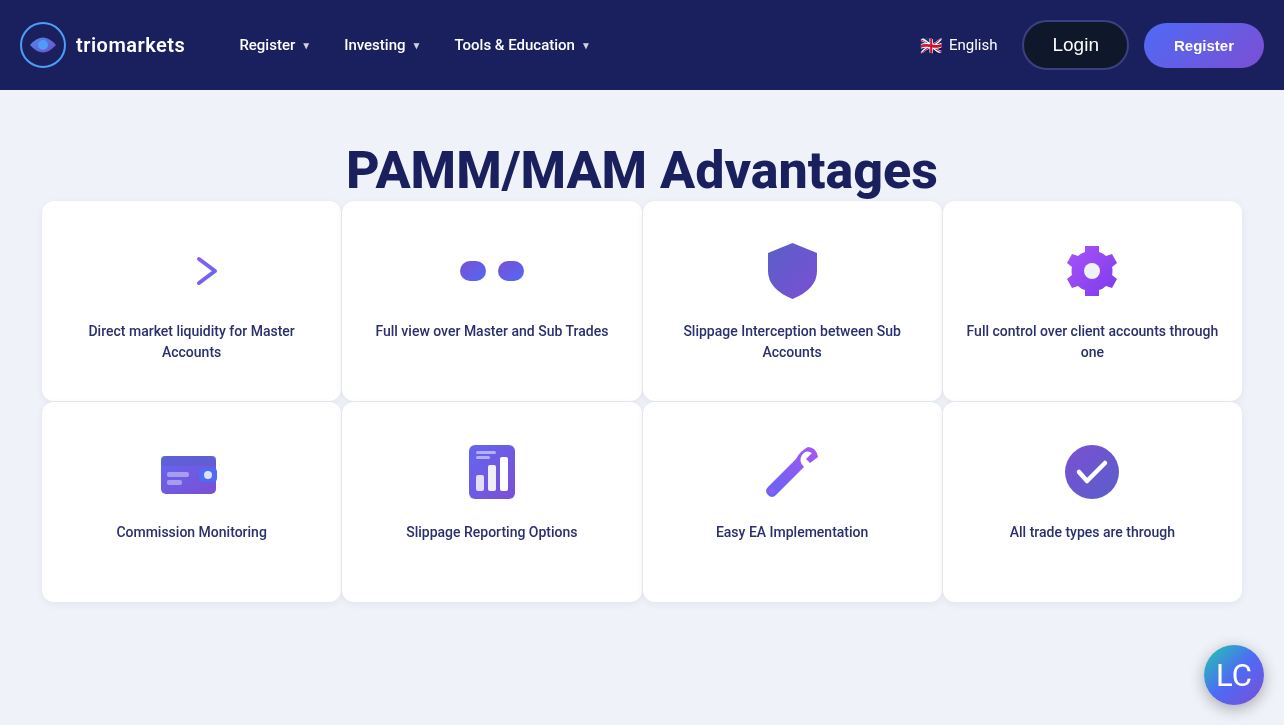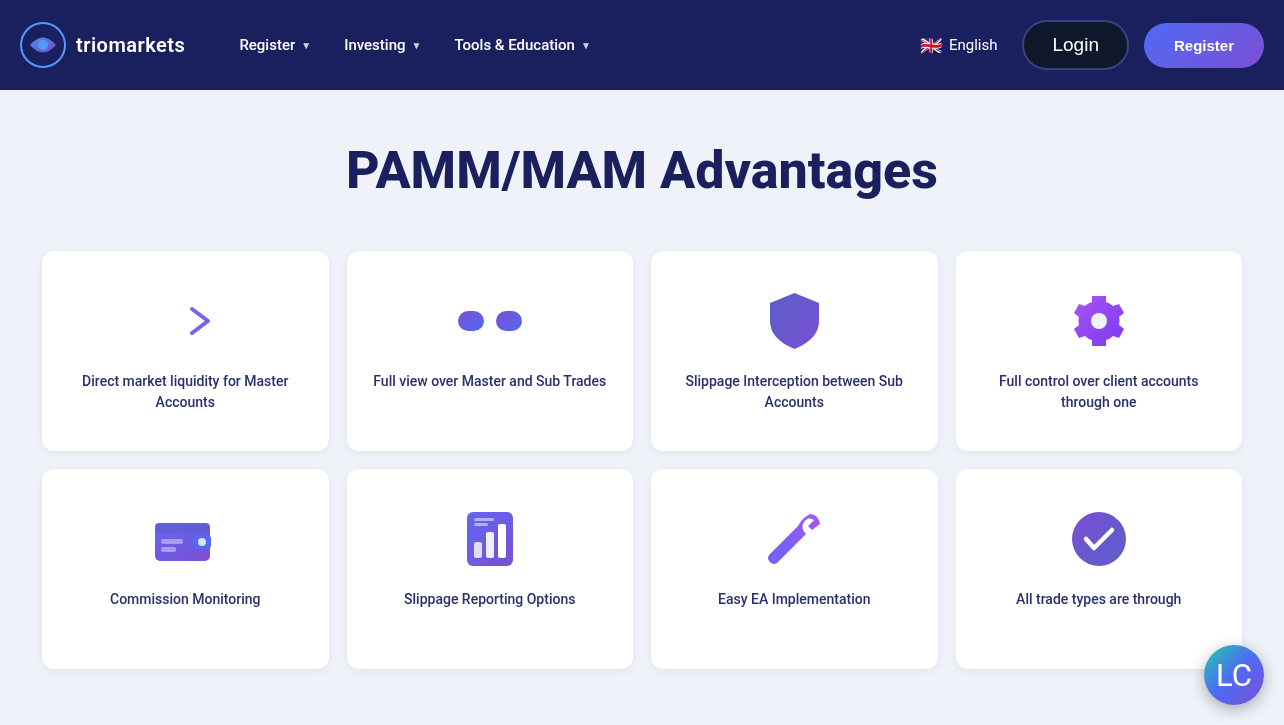--- a/index.html
+++ b/index.html
@@ -90,28 +90,27 @@
     .main-content {
       background: #f0f2fa;
       min-height: 635px;
       padding: 50px 40px 40px;
     }
     .page-title {
       text-align: center;
       font-size: 52px;
       font-weight: 800;
       color: #1a1f5e;
-      margin-bottom: 50px;
     }
 
     
     .cards-grid {
       display: grid;
       grid-template-columns: repeat(4, 1fr);
-      gap: 18px;
+      gap: 1px;
       max-width: 1200px;
       margin: 0 auto;
     }
     .card {
       background: white;
       border-radius: 12px;
       padding: 40px 20px 30px;
       display: flex;
       flex-direction: column;
       align-items: center;

